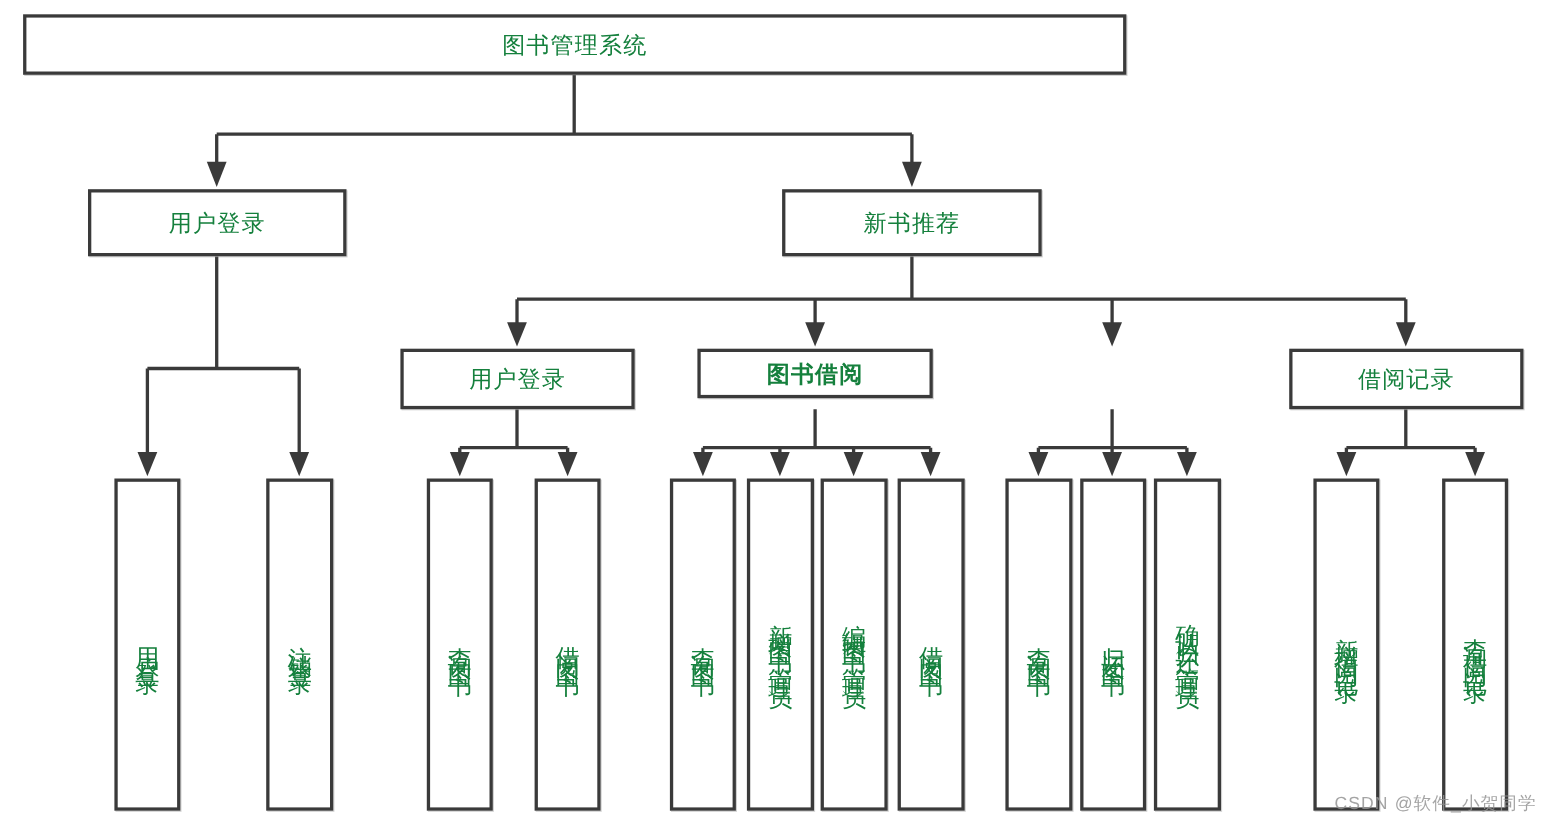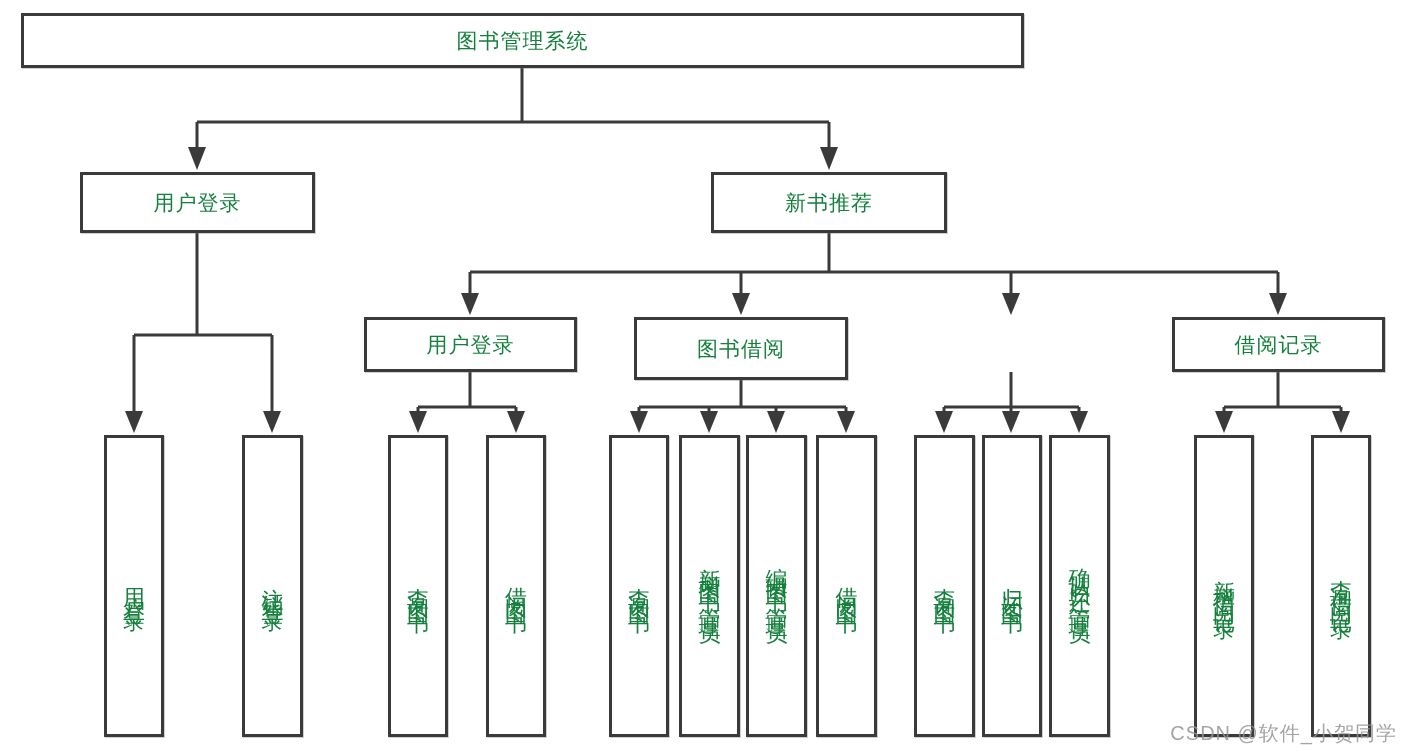--- a/index.html
+++ b/index.html
@@ -52,21 +52,21 @@
     writing-mode: vertical-rl;
     font-size: 22px;
     letter-spacing: 8px;
     line-height: 1;
     text-align: center;
   }
   .watermark {
     position: absolute;
     top: 720px;
     right: 8px;
-    font-size: 20px;
+    font-size: 16px;
     color: rgba(148,148,148,0.85);
     letter-spacing: 1px;
     white-space: nowrap;
     z-index: 5;
   }
 </style>
 </head>
 <body>
 
 <div id="stage">
@@ -113,21 +113,21 @@
       <polygon points="1332,411 1350,411 1341,433"></polygon>
     </g>
   </svg>
 
   <div class="box h-box" style="left:21px; top:13px; width:1003px; height:55px;">图书管理系统</div>
 
   <div class="box h-box" style="left:80px; top:172px; width:235px; height:61px;">用户登录</div>
   <div class="box h-box" style="left:711px; top:172px; width:236px; height:61px;">新书推荐</div>
 
   <div class="box h-box" style="left:364px; top:317px; width:213px; height:55px;">用户登录</div>
-  <div class="box h-box" style="left:634px; top:317px; width:214px; height:63px;">图书借阅</div>
+  <div class="box h-box" style="left:634px; top:317px; width:214px; height:45px;font-weight:bold;">图书借阅</div>
   <div class="box h-box" style="left:1172px; top:317px; width:213px; height:55px;">借阅记录</div>
 
   <div class="box v-box" style="left:104px; top:435px; width:60px; height:302px;">用户登录</div>
   <div class="box v-box" style="left:242px; top:435px; width:61px; height:302px;">注销登录</div>
 
   <div class="box v-box" style="left:388px; top:435px; width:60px; height:302px;">查询图书</div>
   <div class="box v-box" style="left:486px; top:435px; width:60px; height:302px;">借阅图书</div>
 
   <div class="box v-box" style="left:609px; top:435px; width:60px; height:302px;">查询图书</div>
   <div class="box v-box" style="left:679px; top:435px; width:61px; height:302px;">新增图书（管理员）</div>

